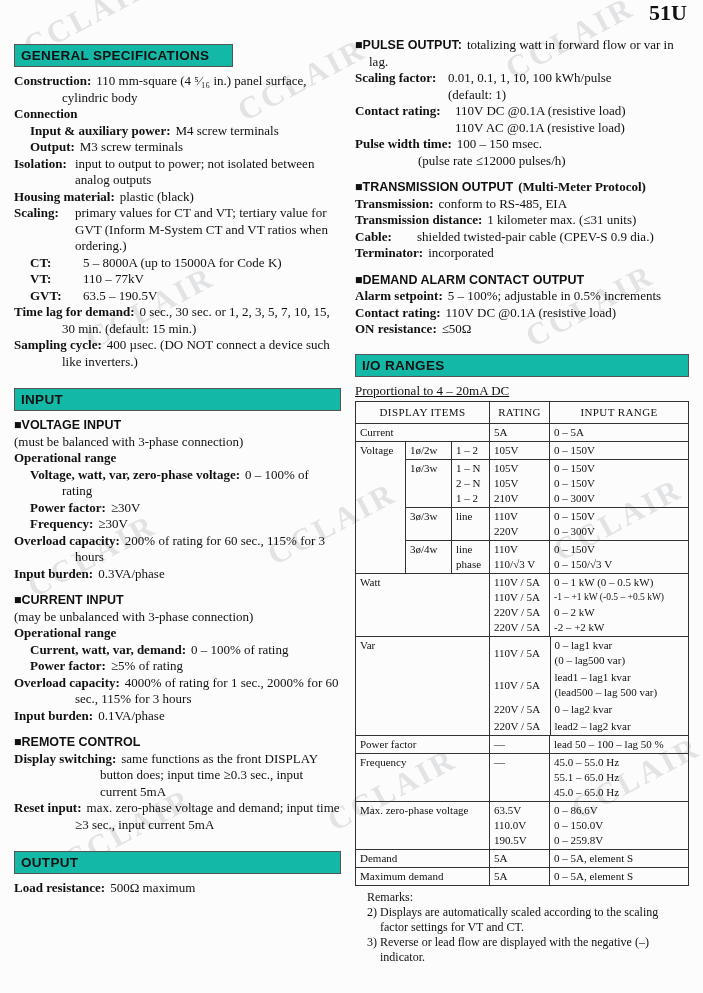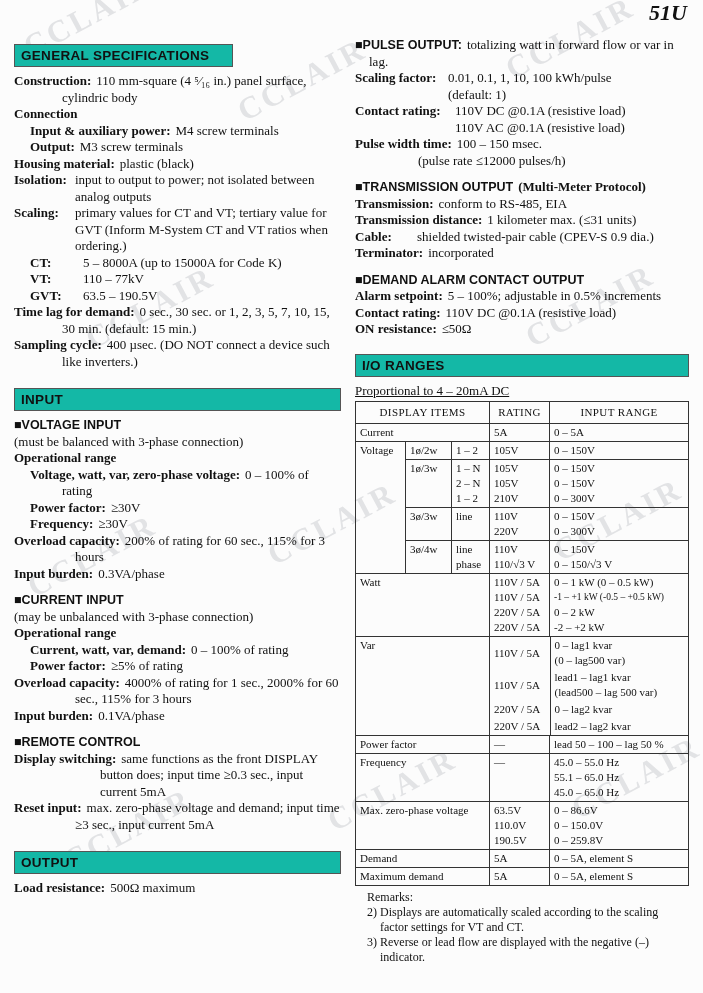--- a/index.html
+++ b/index.html
@@ -16,21 +16,21 @@
     position: absolute; z-index: 0;
     font-family: "Liberation Serif", serif; font-weight: bold;
     font-size: 31px; letter-spacing: 3px;
     color: rgba(125,130,140,0.20);
     transform: rotate(-28deg);
     white-space: nowrap; pointer-events: none;
   }
 
   .title51 {
     position: absolute; top: 5px; right: 16px; z-index: 2;
-    font-style: italic; font-weight: bold; font-size: 22px;
+    font-weight: bold; font-size: 22px;
   }
 
   .col { position: absolute; z-index: 1; }
   #col-left  { left: 14px;  top: 44px; width: 327px; }
   #col-right { left: 355px; top: 37px; width: 334px; }
 
   .secbar {
     background: #14b8a6; border: 1px solid #555;
     font-family: "Liberation Sans", "DejaVu Sans", sans-serif;
     font-weight: bold; font-size: 13.5px; line-height: 17px;
@@ -98,25 +98,25 @@
   <div class="title51">51U</div>
 
   <div id="col-left" class="col">
 
     <div class="secbar narrow">GENERAL SPECIFICATIONS</div>
 
     <p class="spec hang" style="--h:48px"><b class="lb">Construction:</b><span>110 mm-square (4 ⁵⁄₁₆ in.) panel surface, cylindric body</span></p>
     <p class="spec"><b class="lb">Connection</b></p>
     <p class="spec ind16"><b class="lb">Input &amp; auxiliary power:</b><span>M4 screw terminals</span></p>
     <p class="spec ind16"><b class="lb">Output:</b><span>M3 screw terminals</span></p>
-    <p class="spec"><b class="lb">Housing material:</b><span>plastic (black)</span></p>
     <p class="spec frow">
         <b class="lb" style="flex:0 0 61px">Isolation:</b>
         <span class="val">input to output to power; not isolated between analog outputs</span>
       </p>
+    <p class="spec"><b class="lb">Housing material:</b><span>plastic (black)</span></p>
     <p class="spec frow">
         <b class="lb" style="flex:0 0 61px">Scaling:</b>
         <span class="val">primary values for CT and VT; tertiary value for GVT (Inform M-System CT and VT ratios when ordering.)</span>
       </p>
     <p class="spec frow ml16">
         <b class="lb" style="flex:0 0 53px">CT:</b>
         <span class="val">5 – 8000A (up to 15000A for Code K)</span>
       </p>
     <p class="spec frow ml16">
         <b class="lb" style="flex:0 0 53px">VT:</b>

